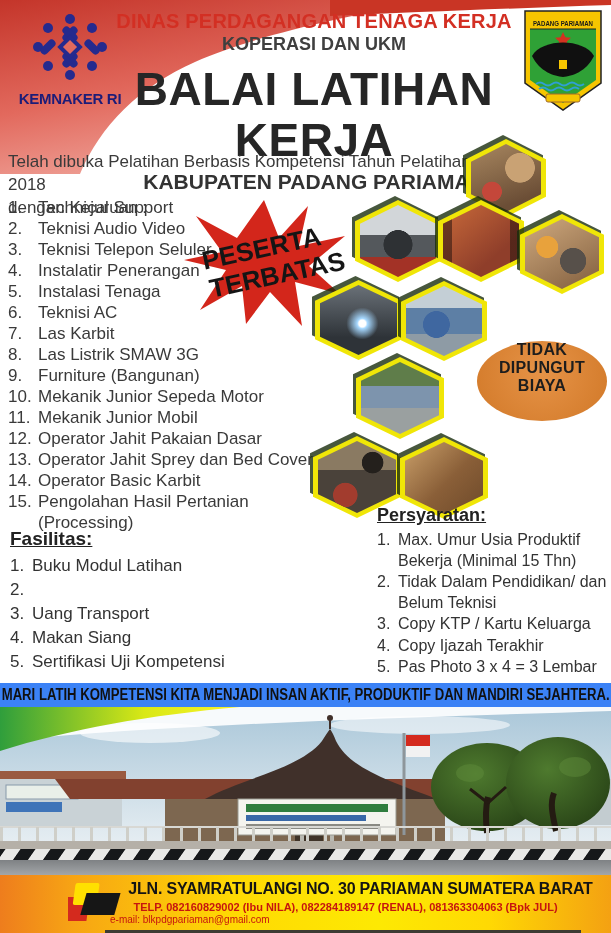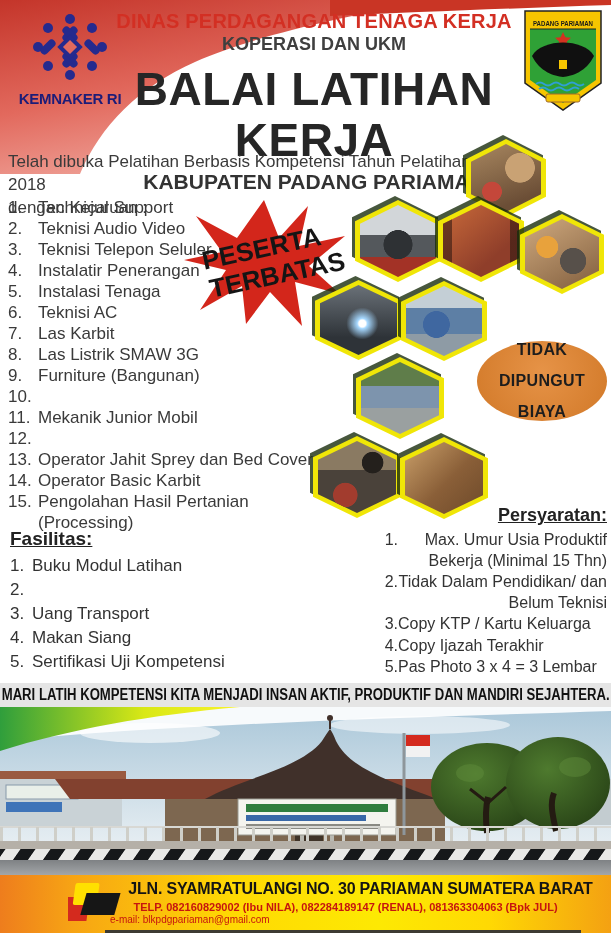--- a/index.html
+++ b/index.html
@@ -19,34 +19,34 @@
   .intro{position:absolute;left:8px;top:150px;width:470px;font-size:17px;color:#3a3a3a;line-height:23px;}
   .list{list-style:none;margin:0;padding:0;}
   .row{display:flex;}
   .kejuruan{position:absolute;left:8px;top:197px;width:330px;font-size:17px;color:#3a3a3a;}
   .kejuruan .row{line-height:21px;}
   .kejuruan .num{flex:none;min-width:30px;}
   .block-h{font-size:19px;font-weight:800;color:#222;text-decoration:underline;margin:0 0 4px 0;}
   .fasilitas{position:absolute;left:10px;top:528px;width:310px;font-size:17px;color:#333;}
   .fasilitas .row{line-height:24px;}
   .fasilitas .num{flex:none;min-width:22px;}
-  .persyaratan{position:absolute;left:377px;top:505px;width:230px;font-size:16px;color:#333;text-align:right;}
+  .persyaratan{position:absolute;left:377px;top:505px;width:230px;font-size:16px;color:#333;}
   .persyaratan .block-h{font-size:18px;}
   .persyaratan .row{line-height:20.5px;margin-bottom:1px;}
   .persyaratan .num{flex:none;min-width:21px;}
   
   .star-badge{position:absolute;left:182px;top:198px;width:165px;height:130px;}
   .star-badge svg{position:absolute;inset:0;}
   .star-text{position:absolute;inset:0;display:flex;flex-direction:column;justify-content:center;
              align-items:center;transform:rotate(-12deg);color:#151515;font-weight:800;
              font-size:26px;line-height:29px;}
   .star-text .l2{margin-left:20px;}
   .ellipse-badge{position:absolute;left:477px;top:341px;width:130px;height:80px;border-radius:50%;
                  background:radial-gradient(circle at 50% 38%,#e69347,#d47c2c 85%);
-                 display:flex;flex-direction:column;justify-content:space-between;align-items:center;
+                 display:flex;flex-direction:column;justify-content:flex-start;align-items:center;
                  font-size:16px;font-weight:800;color:#1d1d1d;line-height:18px;letter-spacing:0.3px;}
   
   .hex{position:absolute;filter:drop-shadow(-3px -4px 0 rgba(25,45,12,.8));}
   .hex-b,.hex-p{clip-path:polygon(50% 0,100% 26%,100% 74%,50% 100%,0 74%,0 26%);}
   .hex-b{position:absolute;inset:0;background:#f0e607;}
   .hex-p{position:absolute;inset:5px;}
   .ph1{background:radial-gradient(circle at 70% 35%,#c9a274 0 22%,rgba(0,0,0,0) 23%),
        radial-gradient(circle at 30% 70%,#c4473a 0 14%,rgba(0,0,0,0) 15%),
        linear-gradient(160deg,#a88760,#6b4e36 80%);}
   .ph2{background:radial-gradient(circle at 50% 55%,#2e3134 0 26%,rgba(0,0,0,0) 27%),
@@ -60,21 +60,21 @@
        linear-gradient(#6a7178,#2e3338 75%);}
   .ph6{background:radial-gradient(circle at 40% 55%,#3f67a0 0 22%,rgba(0,0,0,0) 23%),
        linear-gradient(#c4cfd6 0 32%,#5d7fa5 32% 68%,#8e9ba5 68%);}
   .ph7{background:linear-gradient(#5f7d4a 0 34%,#7d94ad 34% 64%,#9aa0a0 64%);}
   .ph8{background:radial-gradient(circle at 70% 30%,#24201c 0 14%,rgba(0,0,0,0) 15%),
        radial-gradient(circle at 35% 75%,#a23c2e 0 16%,rgba(0,0,0,0) 17%),
        linear-gradient(#8a7a62 0 40%,#4a423a 40% 100%);}
   .ph9{background:linear-gradient(135deg,#caa06a,#8a5f38 55%,#6e4a2a);}
   
   .slogan{position:absolute;left:0;top:683px;width:611px;height:24px;display:flex;
-          justify-content:center;align-items:center;background:#e5e5e5;}
+          justify-content:center;align-items:center;background:#3b82f6;}
   .slogan span{white-space:nowrap;font-size:16px;font-weight:800;color:#101010;
                transform:scaleX(0.82);letter-spacing:0;}
   
   .photo-svg{position:absolute;left:0;top:707px;}
   .footer{position:absolute;left:0;top:875px;width:611px;height:58px;
           background:linear-gradient(90deg,#ee7d1d 0%,#f7a414 12%,#ffd903 38%,#fde903 62%,#ffd903 80%,#f4a112 100%);}
   .f-address{position:absolute;left:125px;right:15px;top:5px;text-align:center;
              font-size:16px;font-weight:700;color:#141414;letter-spacing:-0.2px;}
   .f-phone{position:absolute;left:100px;right:20px;top:26px;text-align:center;
            font-size:11px;font-weight:800;color:#c6150f;}
@@ -182,27 +182,29 @@
       <li class="row">
       <span class="num">8.</span>
       <span class="txt">Las Listrik SMAW 3G</span>
     </li>
       <li class="row">
       <span class="num">9.</span>
       <span class="txt">Furniture (Bangunan)</span>
     </li>
       <li class="row">
       <span class="num">10.</span>
+      <span class="txt">Mekanik Junior Sepeda Motor</span>
     </li>
       <li class="row">
       <span class="num">11.</span>
       <span class="txt">Mekanik Junior Mobil</span>
     </li>
       <li class="row">
       <span class="num">12.</span>
+      <span class="txt">Operator Jahit Pakaian Dasar</span>
     </li>
       <li class="row">
       <span class="num">13.</span>
       <span class="txt">Operator Jahit Sprey dan Bed Cover</span>
     </li>
       <li class="row">
       <span class="num">14.</span>
       <span class="txt">Operator Basic Karbit</span>
     </li>
       <li class="row">

